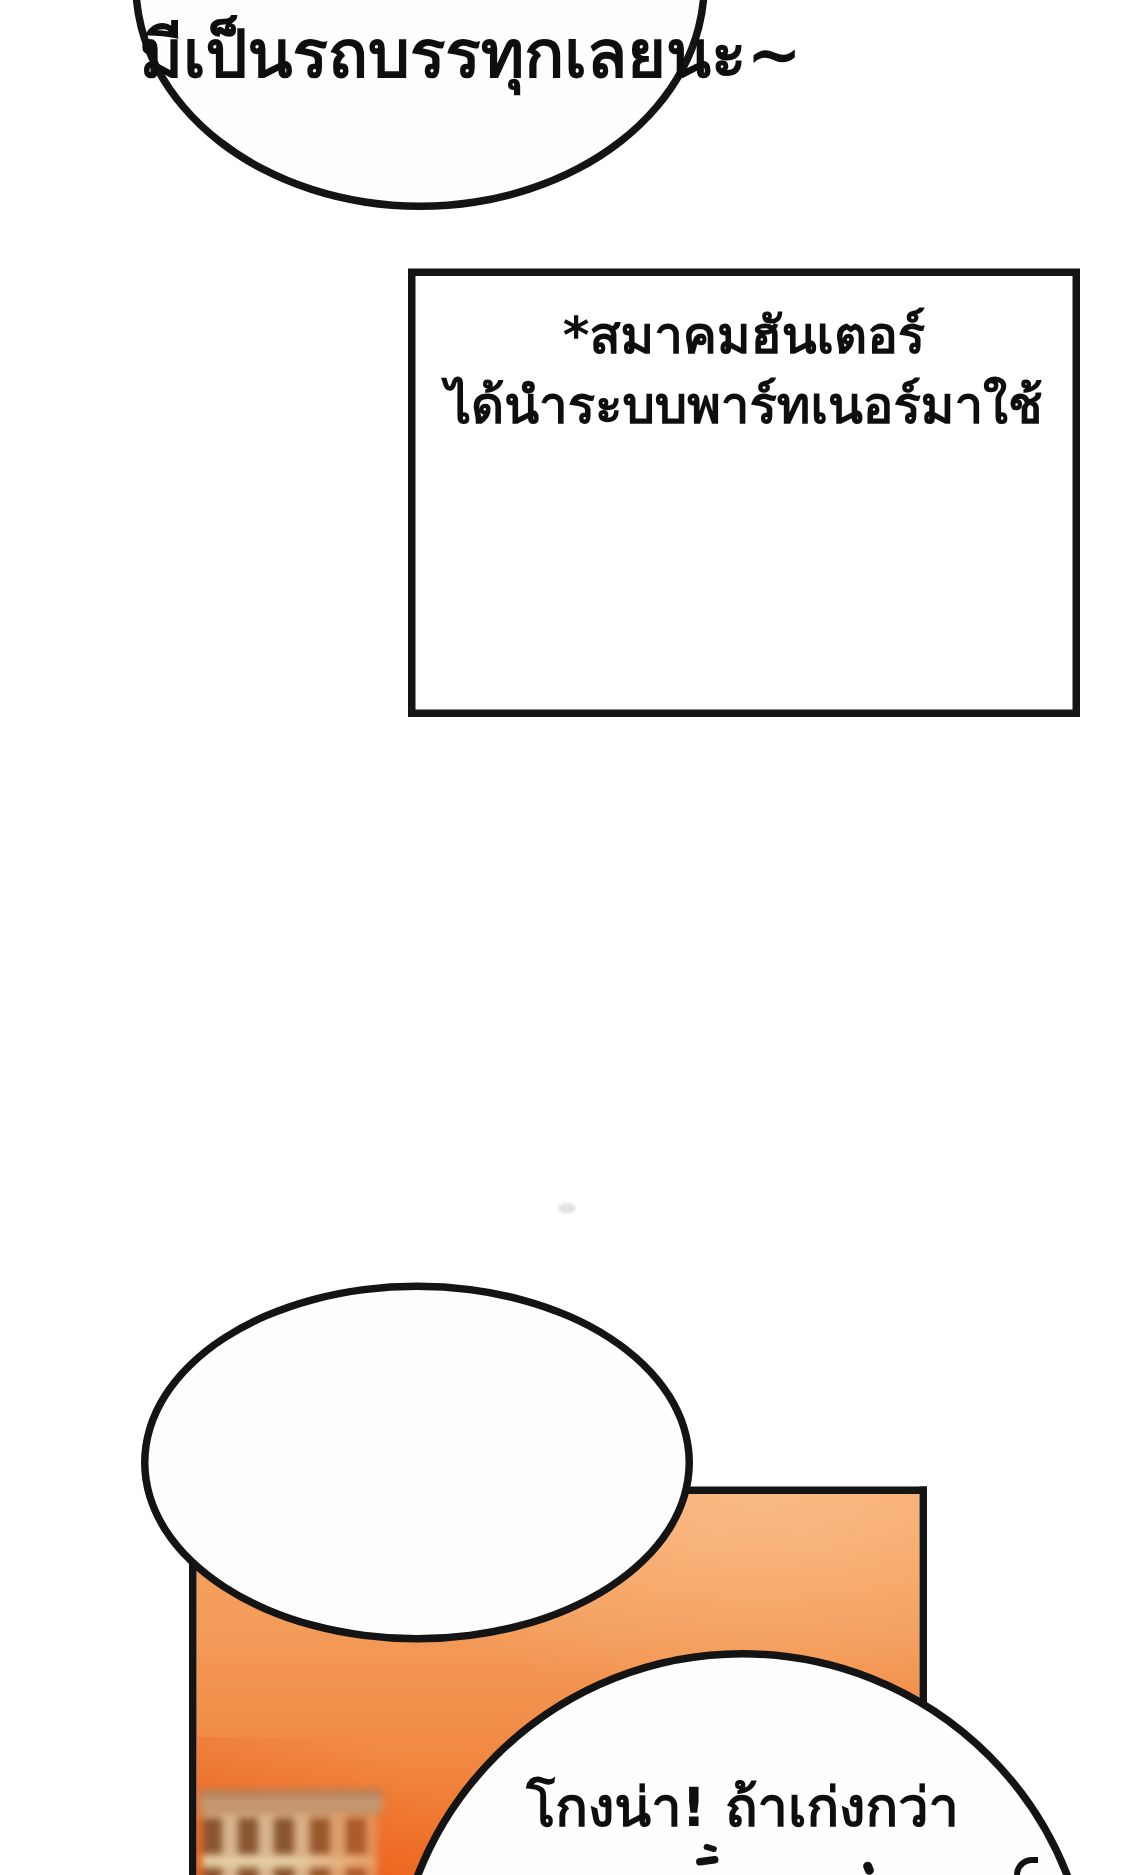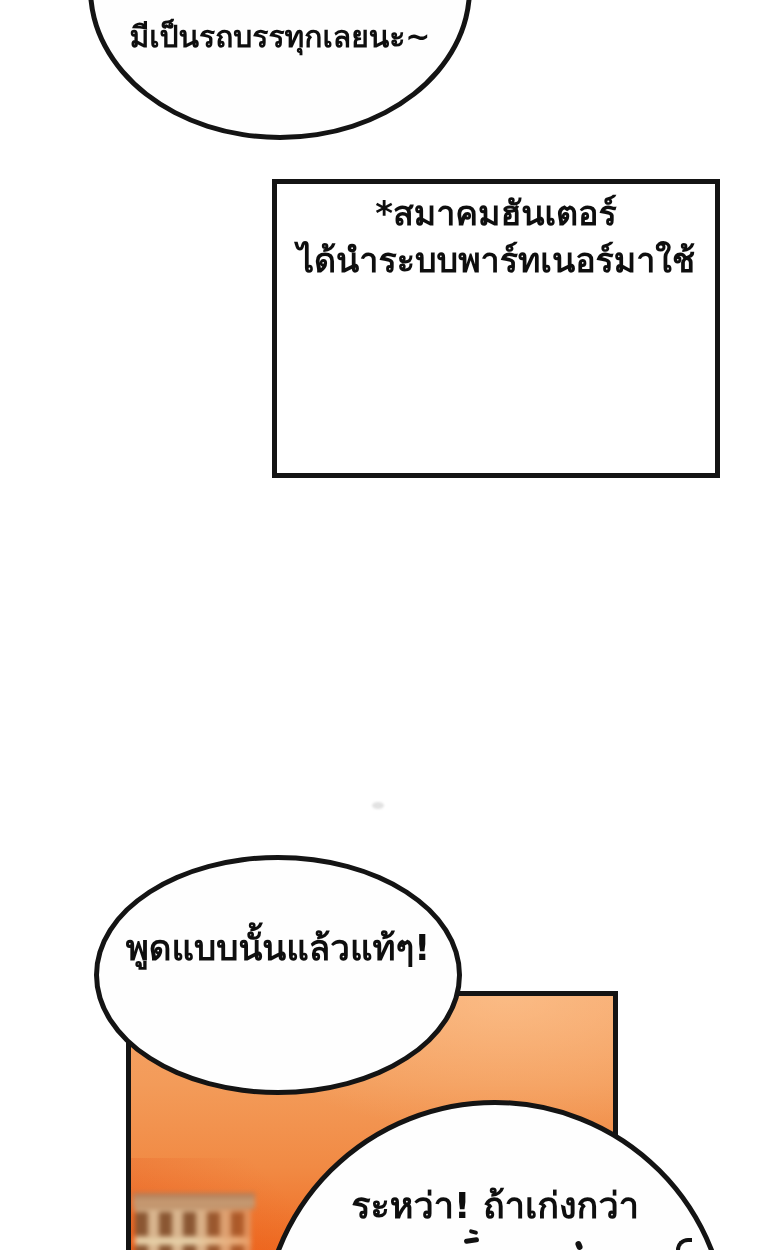--- a/index.html
+++ b/index.html
@@ -3,26 +3,26 @@
 <meta charset="utf-8">
 <style>
   html,body{margin:0;padding:0;background:#ffffff;}
   .page{
     position:relative;width:760px;height:1250px;overflow:hidden;background:#ffffff;
     font-family:"DejaVu Sans","Liberation Sans",sans-serif;font-weight:700;color:#0e0e0e;
   }
   
   .bubble{position:absolute;background:#fefefe;border:5px solid #141414;border-radius:50%;box-sizing:border-box;}
   .bubble1{left:88px;top:-162px;width:384px;height:302px;z-index:3;}
-  .bubble1 .btext{position:absolute;left:0;right:0;top:170px;text-align:center;font-size:30px;line-height:48px;white-space:nowrap;}
+  .bubble1 .btext{position:absolute;left:0;right:0;top:170px;text-align:center;font-size:44px;line-height:48px;white-space:nowrap;}
   
   .notebox{
     position:absolute;left:272px;top:179px;width:448px;height:299px;box-sizing:border-box;
     background:#ffffff;border:5px solid #141414;z-index:1;
-    padding-top:6px;text-align:center;
+    padding-top:17px;text-align:center;
   }
   .nline{font-size:34px;line-height:47px;white-space:nowrap;}
   
   .smudge{position:absolute;left:372px;top:802px;width:12px;height:7px;background:rgba(150,150,150,.28);
     border-radius:50%;filter:blur(1px);z-index:0;}
   
   .panel{
     position:absolute;left:126px;top:991px;width:492px;height:300px;box-sizing:border-box;
     border:5px solid #141414;border-bottom:none;overflow:hidden;z-index:1;
     background:linear-gradient(180deg,#f5a468 0%,#f39b59 30%,#f18a44 58%,#ef7027 82%,#ee5f14 100%);
@@ -82,27 +82,26 @@
         <div class="winrow1"></div>
         <div class="sill"></div>
         <div class="winrow2"></div>
         <div class="wallshade"></div>
       </div>
     </div>
   </div>
 
   <div class="bubble bubble2">
     <div class="btext">
-      <div>พูดแบบนั้นแล้วแท้ๆ!</div>
     </div>
   </div>
 
   <div class="bubble bubble3">
     <div class="btext">
-      <div>ระหว่า! ถ้าเก่งกว่า</div>
+      <div>โกงน่า! ถ้าเก่งกว่า</div>
     </div>
   </div>
 
   <span class="mark m1a"></span>
   <span class="mark m1b"></span>
   <span class="mark m2"></span>
   <span class="mark m3"></span>
 
 </div>
 

